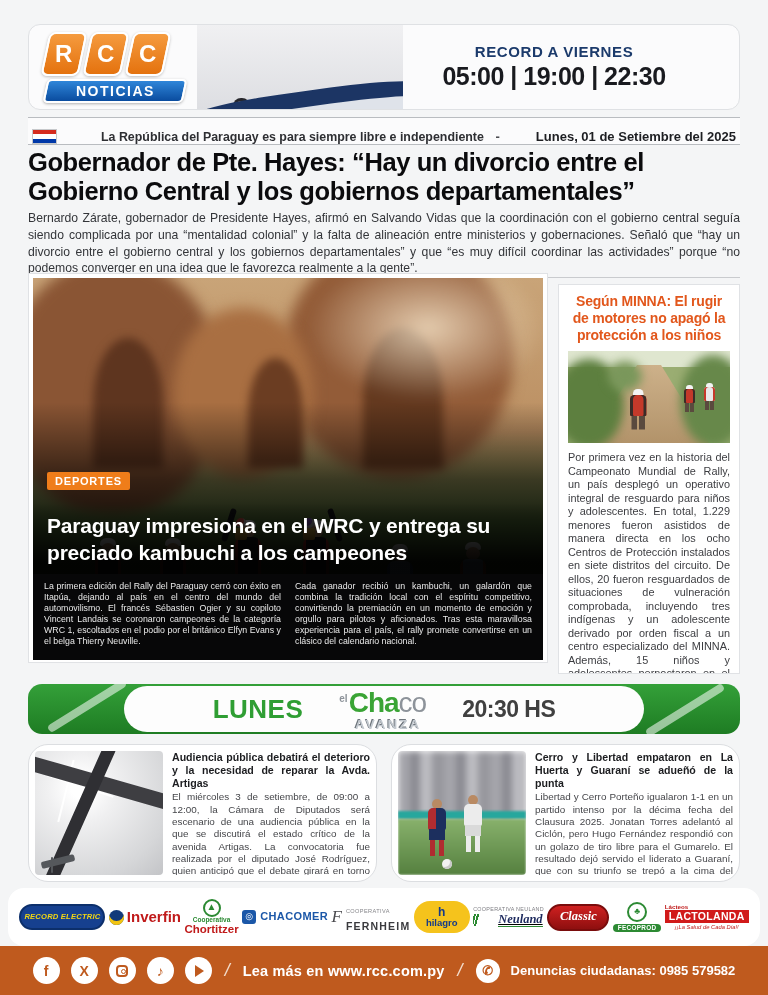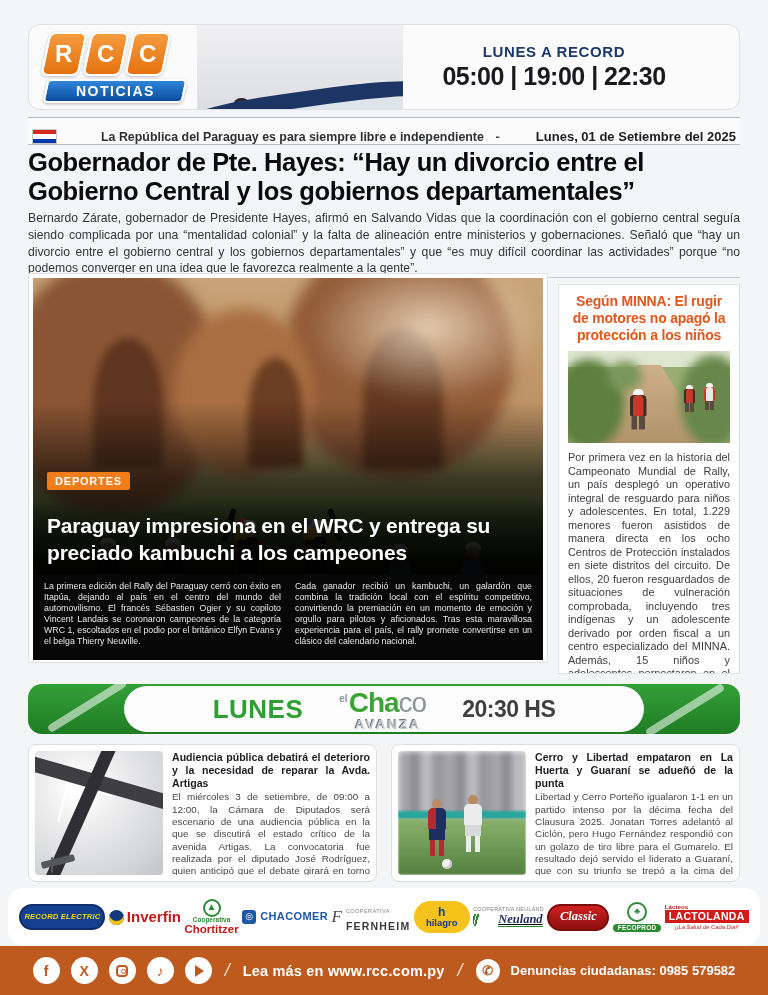--- a/index.html
+++ b/index.html
@@ -108,21 +108,21 @@
   .chaco { position:relative; text-align:center; line-height:1; padding-bottom:12px; }
   .chaco .el { font-size:10px; font-weight:800; color:#8d939a; vertical-align:10px; margin-right:1px; }
   .chaco .cha { font-size:28px; font-weight:800; color:#3aa435; letter-spacing:-1px; }
   .chaco .co { font-size:28px; font-weight:400; color:#8d939a; letter-spacing:-1px; }
   .chaco .avanza { position:absolute; left:50%; transform:translateX(-42%); bottom:-2px;
     font-size:13.5px; font-weight:800; color:#c3c9cf; letter-spacing:2px;
     text-shadow:-1px -1px 0 #6e757c, 1px 1px 0 #fff;margin-top:31px; }
 
   
   .news-row { left:28px; top:744px; width:712px; display:flex; gap:14px; }
-  .news-card { flex:1; height:138px; background:#fff; border:1px solid #dcdee1; border-radius:8px; padding:6px; display:flex; gap:9px; }
+  .news-card { flex:1; height:138px; background:#fff; border:1px solid #dcdee1; border-radius:20px; padding:6px; display:flex; gap:9px; }
   .news-photo { position:relative; width:128px; height:100%; border-radius:4px; overflow:hidden; flex:none; }
   .news-text { flex:1; overflow:hidden; }
   .news-title { font-size:10.6px; line-height:12.8px; font-weight:800; color:#1c1d20; text-align:justify; }
   .news-body { margin-top:2px; font-size:9.9px; line-height:12.3px; text-align:justify; color:#45464a; }
 
   .ph-artigas { background:radial-gradient(circle at 36% 30%, #ffffff 0 10px, #f0f0f1 34px, #d5d6d8 75%, #c3c4c7); }
   .bar { background:#3e3e42; border-radius:2px; }
   .ray { background:rgba(255,255,255,.9); }
   .ph-foot .crowd { inset:0 0 44% 0; background:repeating-linear-gradient(90deg,#a5a5ab 0 12px,#8b8b92 12px 22px,#bcbcc1 22px 34px,#97979d 34px 46px); filter:blur(3px); }
   .ph-foot .board { left:0; right:0; top:48%; height:8px; background:#27a79d; filter:blur(1px); }
@@ -214,21 +214,21 @@
     </div>
     <div class="anc" style="left:136px">
       <i class="hair"></i>
         <i class="head"></i>
     </div>
     <i class="wave1"></i>
     <i class="wave2"></i>
   </div>
 
   <div class="schedule">
-    <div class="schedule-days">LUNES A RECORD</div>
+    <div class="schedule-days">RECORD A VIERNES</div>
     <div class="schedule-times">05:00 | 19:00 | 22:30</div>
   </div>
   <i class="arc-gray"></i>
   <i class="arc-navy"></i>
 </div>
 
 <div class="abs motto-row">
   <div class="flag">
     <i class="r"></i>
       <i class="w"></i>

